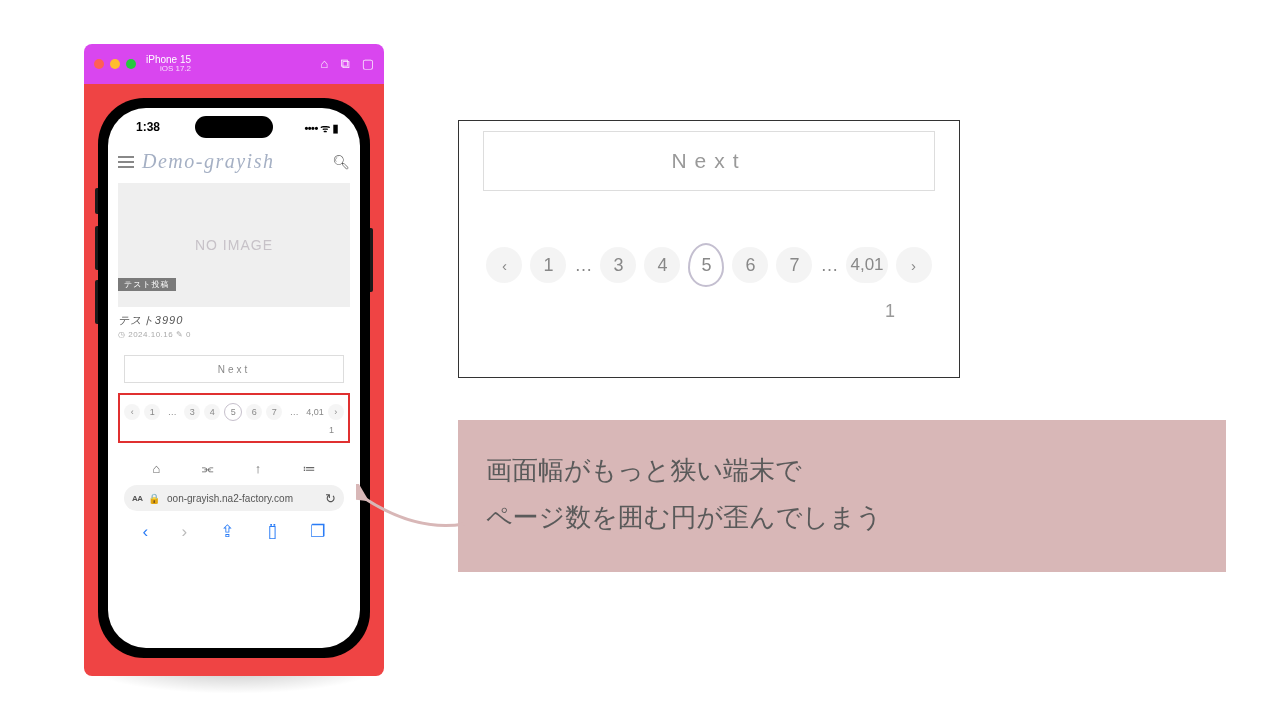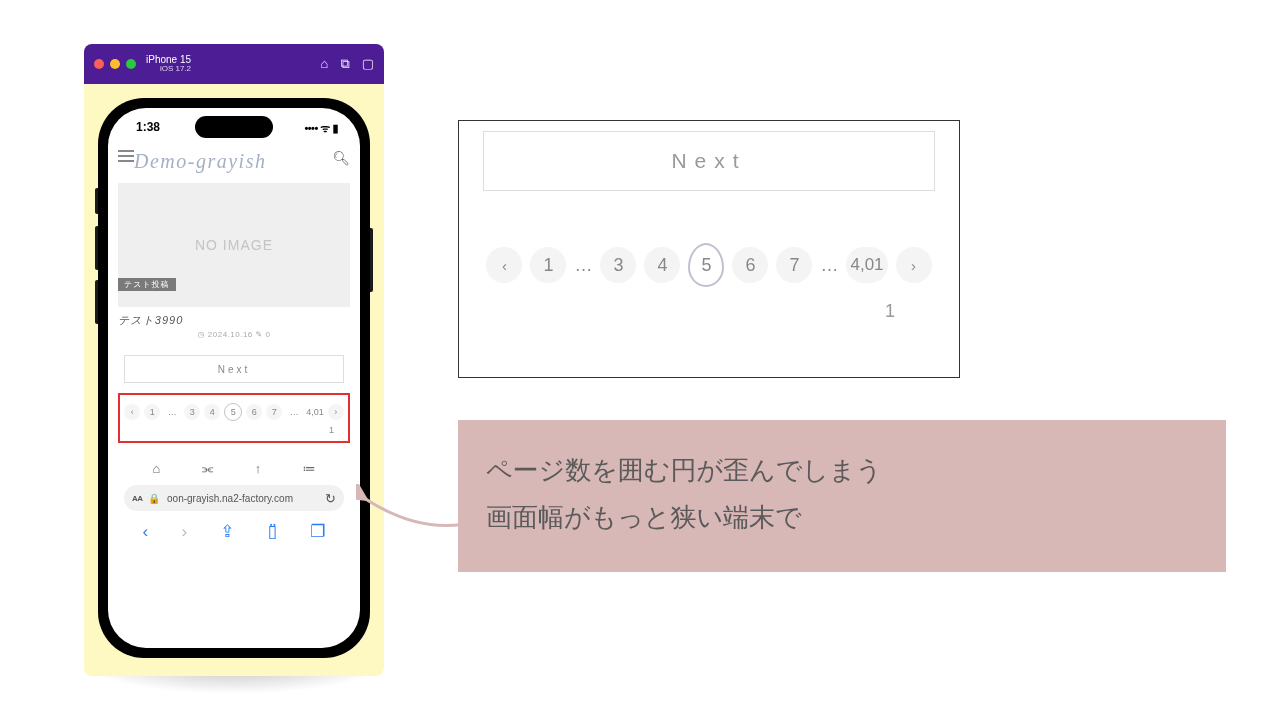--- a/index.html
+++ b/index.html
@@ -1,51 +1,51 @@
 <!DOCTYPE html>
 <html><head>
 <meta charset="utf-8">
 <style>
   * { box-sizing: border-box; margin: 0; padding: 0; }
   body { background: #fff; font-family: -apple-system, Helvetica, Arial, sans-serif; width: 1280px; height: 720px; position: relative; }
 
   
   .sim-window { position: absolute; left: 84px; top: 44px; width: 300px; }
-  .sim-titlebar { background: #4c1d95; height: 40px; border-radius: 8px 8px 0 0; display: flex; align-items: center; padding: 0 10px; color: #fff; font-size: 10px; }
+  .sim-titlebar { background: #d946ef; height: 40px; border-radius: 8px 8px 0 0; display: flex; align-items: center; padding: 0 10px; color: #fff; font-size: 10px; }
   .traffic { display: flex; gap: 6px; margin-right: 10px; }
   .dot { width: 10px; height: 10px; border-radius: 50%; }
   .dot.r { background:#ff5f56; } .dot.y { background:#ffbd2e; } .dot.g { background:#27c93f; }
   .sim-tb-text { line-height: 1.1; }
   .sim-tb-text .sub { font-size: 8px; opacity:.8;text-align:right; }
   .sim-tb-icons { margin-left: auto; display:flex; gap:12px; font-size:13px; opacity:.9; }
 
-  .sim-body { background:#fef9c3; padding: 14px 14px 18px; border-radius:0 0 8px 8px; position:relative; }
+  .sim-body { background:#ef4444; padding: 14px 14px 18px; border-radius:0 0 8px 8px; position:relative; }
   .sim-body::after { content:""; position:absolute; left:-2px; right:-2px; bottom:-18px; height:30px; background:radial-gradient(ellipse at top,rgba(0,0,0,.25),rgba(0,0,0,0) 70%); z-index:-1; }
 
   
   .phone { width: 272px; height: 560px; background:#000; border-radius: 46px; padding: 10px; position:relative; margin:0 auto; }
   .phone-buttons-l, .phone-buttons-l2, .phone-buttons-l3 { position:absolute; left:-3px; width:3px; background:#1a1a1a; border-radius:2px 0 0 2px; }
   .phone-buttons-l { top:90px; height:26px;} .phone-buttons-l2{top:128px;height:44px;} .phone-buttons-l3{top:182px;height:44px;}
   .phone-buttons-r { position:absolute; right:-3px; top:130px; width:3px; height:64px; background:#1a1a1a; border-radius:0 2px 2px 0;}
   .screen { width:100%; height:100%; background:#fff; border-radius:38px; overflow:hidden; position:relative; }
   .island { position:absolute; top:8px; left:50%; transform:translateX(-50%); width:78px; height:22px; background:#000; border-radius:12px; z-index:5;}
   .statusbar { height:38px; display:flex; align-items:center; justify-content:space-between; padding:0 22px 0 28px; font-size:12px; font-weight:600; }
   .sb-right { display:flex; gap:4px; align-items:center; font-size:11px; letter-spacing:-.5px; }
 
   .app { padding:0 10px; }
-  .app-header { display:flex; align-items:flex-start; gap:0; padding:4px 0 6px; }
+  .app-header { display:flex; align-items:center; gap:8px; padding:4px 0 6px; }
   .hamburger { width:16px; display:flex; flex-direction:column; gap:3px; }
   .hamburger span { height:2px; background:#888; }
   .logo { flex:1; font-family:"Brush Script MT","Segoe Script",cursive; font-size:20px; color:#a5b0c4; letter-spacing:1.5px; font-style:italic; }
   .search-ic { font-size:14px; color:#555; }
 
   .card-img { background:#efefef; height:124px; display:flex; align-items:center; justify-content:center; color:#c7c2c8; font-size:14px; letter-spacing:1px; position:relative; margin-top:4px;}
   .tag { position:absolute; left:0; bottom:16px; background:#7a7a7a; color:#fff; font-size:8px; padding:1px 6px; letter-spacing:1px;}
   .post-title { font-size:11px; color:#555; margin:6px 0 2px; letter-spacing:1px;font-style:italic;}
-  .post-meta { font-size:8px; color:#aaa; text-align:center; letter-spacing:.5px;}
+  .post-meta { font-size:8px; color:#aaa; text-align:left; letter-spacing:.5px;}
 
   .next-btn { border:1px solid #ddd; height:28px; display:flex; align-items:center; justify-content:center; font-size:10px; letter-spacing:3px; color:#888; margin:16px 6px 10px;}
 
   .pager-wrap { border:2px solid #e03030; padding:8px 2px 6px; margin:8px 0; }
   .pager { display:flex; gap:4px; align-items:center; justify-content:center; }
   .pg { min-width:16px; height:16px; border-radius:50%; background:rgba(200,200,200,.18); display:flex; align-items:center; justify-content:center; font-size:9px; color:#888; }
   .pg.cur { border:1px solid #c6c0cc; background:#fff; width:18px; height:18px;}
   .pg.txt { background:none; width:auto; }
   .pager-extra { text-align:right; font-size:9px; color:#888; padding-right:12px; margin-top:4px;}
 
@@ -190,22 +190,22 @@
     <span class="zpg">6</span>
     <span class="zpg">7</span>
     <span class="zpg ell">…</span>
     <span class="zpg wide">4,01</span>
     <span class="zpg arrow">›</span>
   </div>
   <div class="zoom-extra">1</div>
 </div>
 
 <div class="callout">
+  <div>画面幅がもっと狭い端末で</div>
   <div>ページ数を囲む円が歪んでしまう</div>
-  <div>画面幅がもっと狭い端末で</div>
 </div>
 
 <svg class="arrow-svg" viewBox="0 0 112 56">
   <defs>
       <marker id="ah" markerWidth="8" markerHeight="8" refX="2" refY="4" orient="auto">
         <path d="M8,0 L0,4 L8,8 Z" fill="#d8b7b7"></path>
       </marker>
     </defs>
   <path d="M 108 40 Q 60 48 8 14" stroke="#d8b7b7" stroke-width="3" fill="none" marker-end="url(#ah)"></path>
 </svg>

